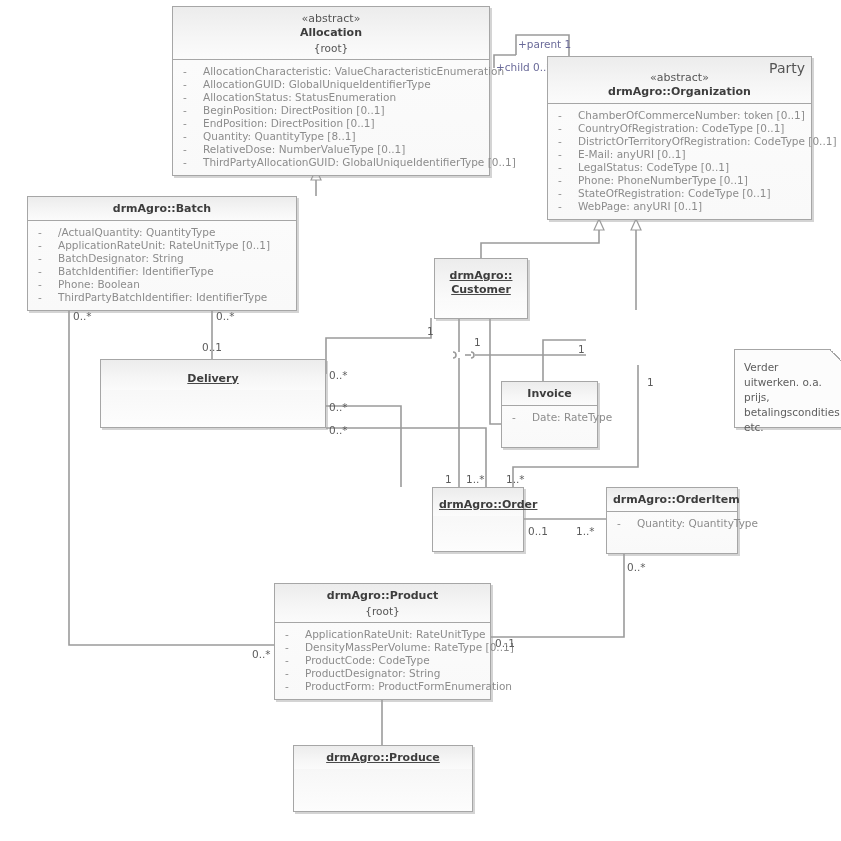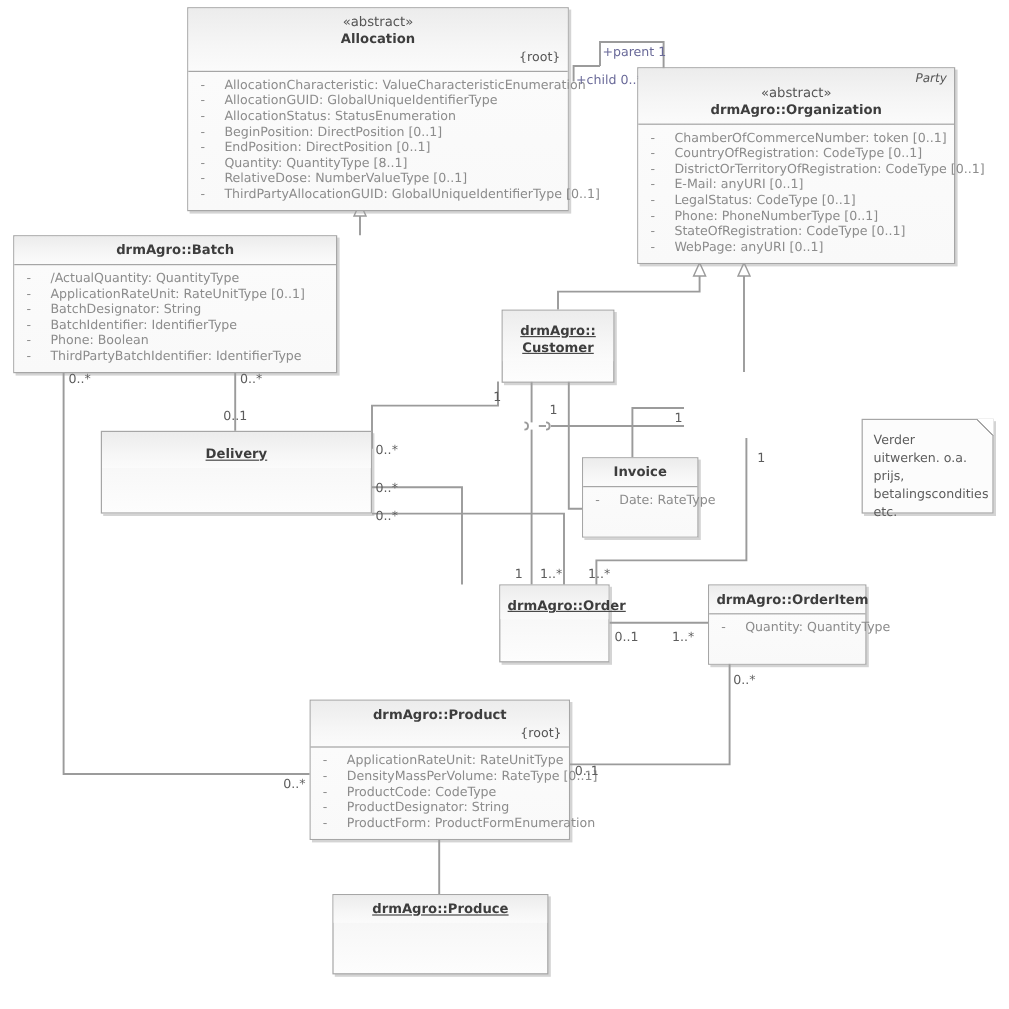--- a/index.html
+++ b/index.html
@@ -1,39 +1,39 @@
 <!DOCTYPE html>
 <html><head>
 <meta charset="utf-8">
 <style>
   html,body{margin:0;padding:0;background:#ffffff;}
   body{width:841px;height:841px;position:relative;overflow:hidden;
        font-family:"DejaVu Sans","Liberation Sans",sans-serif;}
 
-  #canvas{position:absolute;left:0;top:0;width:715px;height:841px;}
+  #canvas{position:absolute;left:16px;top:0;width:715px;height:841px;}
 
   svg.wires{position:absolute;left:0;top:0;width:841px;height:841px;
             pointer-events:none;}
 
   .uml-class{position:absolute;box-sizing:border-box;
              border:1px solid #a6a6a6;
              box-shadow:2px 2px 0 rgba(160,160,160,.45);
              background:linear-gradient(180deg,#eeeeee 0%,#f7f7f7 38%,#fdfdfd 100%);
              color:#4a4a4a;}
   .uml-class .hdr{position:relative;padding:5px 6px 4px 6px;text-align:center;
              border-bottom:1px solid #a6a6a6;
              background:linear-gradient(180deg,#ececec 0%,#f6f6f6 60%,#fbfbfb 100%);}
   .uml-class.nobody .hdr{border-bottom:none;text-decoration:underline;}
   .stereo{display:block;font-size:11px;color:#555;line-height:14px;}
   .cname{display:block;font-size:11px;font-weight:bold;color:#3d3d3d;line-height:14px;}
   .cname.two{line-height:14px;}
-  .rootmark{display:block;text-align:right;font-size:10.5px;color:#555;
+  .rootmark{display:block;text-align:center;font-size:10.5px;color:#555;
             line-height:13px;margin-top:2px;}
-  .partymark{position:absolute;right:6px;top:3px;font-size:10px;color:#555;
-            font-style:italic;}
+  .partymark{position:absolute;right:6px;top:3px;font-size:14px;color:#555;
+            }
   .attrs{padding:5px 4px 6px 4px;
          background:linear-gradient(180deg,#fbfbfb 0%,#f9f9f9 100%);}
   .attr{font-size:10.5px;color:#8c8c8c;line-height:13px;white-space:nowrap;
         padding-left:6px;position:relative;}
   .attr .vis{position:absolute;left:6px;top:0;width:10px;}
   .attr .txt{display:inline-block;margin-left:20px;}
 
   .mult{position:absolute;font-size:10.5px;color:#5c5c5c;white-space:nowrap;
         line-height:12px;}
   .role{position:absolute;font-size:10.5px;color:#6a6a99;white-space:nowrap;

